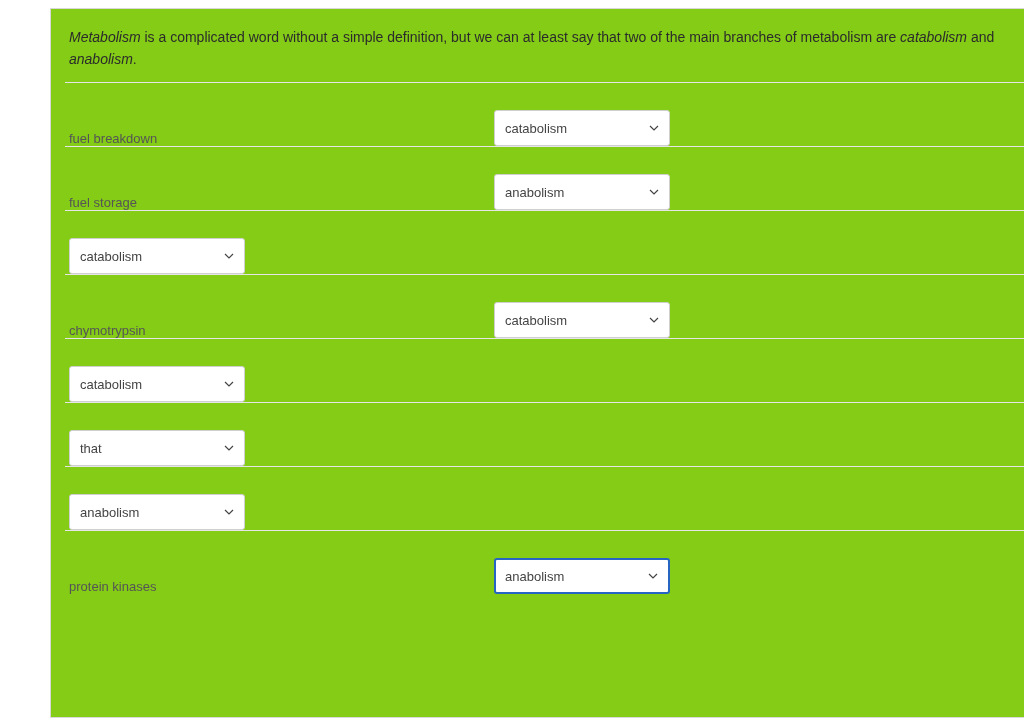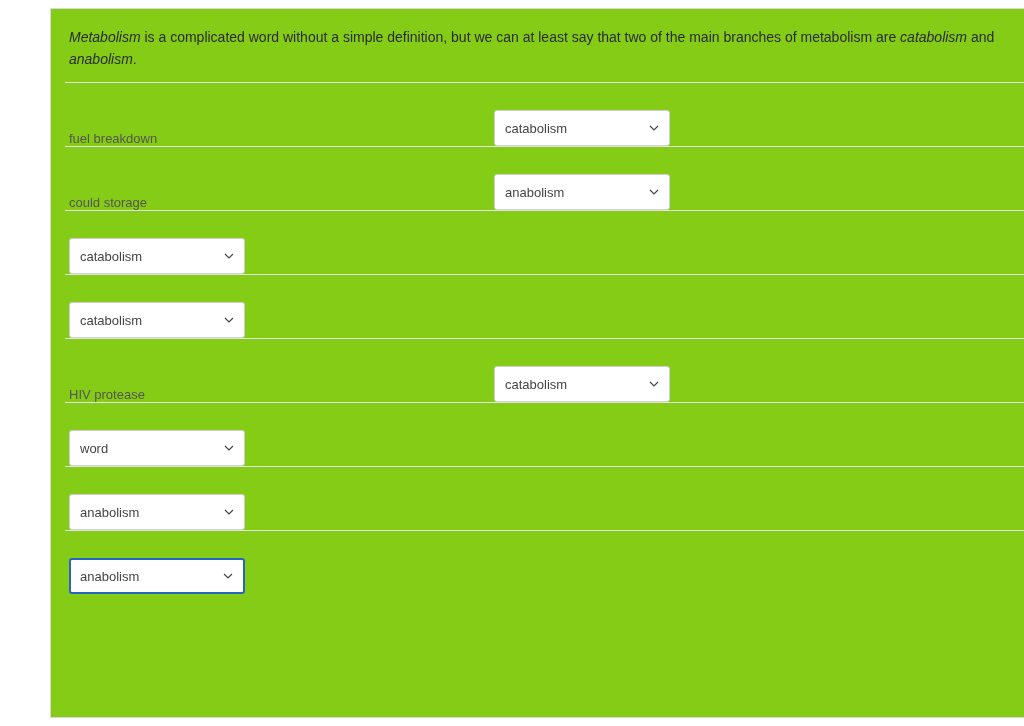--- a/index.html
+++ b/index.html
@@ -104,21 +104,21 @@
               <span>catabolism</span>
               <span class="caret">
                 <svg width="10" height="6" viewBox="0 0 10 6">
                   <path d="M1 1 L5 5 L9 1" fill="none" stroke="#444" stroke-width="1.2"></path>
                 </svg>
               </span>
             </div>
           </div>
         </div>
         <div class="row">
-          <div class="row-label">could storage</div>
+          <div class="row-label">fuel storage</div>
           <div class="row-control">
             <div class="select-wrap">
               <span>anabolism</span>
               <span class="caret">
                 <svg width="10" height="6" viewBox="0 0 10 6">
                   <path d="M1 1 L5 5 L9 1" fill="none" stroke="#444" stroke-width="1.2"></path>
                 </svg>
               </span>
             </div>
           </div>
@@ -129,48 +129,48 @@
               <span>catabolism</span>
               <span class="caret">
                 <svg width="10" height="6" viewBox="0 0 10 6">
                   <path d="M1 1 L5 5 L9 1" fill="none" stroke="#444" stroke-width="1.2"></path>
                 </svg>
               </span>
             </div>
           </div>
         </div>
         <div class="row">
-          <div class="row-control">
-            <div class="select-wrap">
-              <span>catabolism</span>
-              <span class="caret">
-                <svg width="10" height="6" viewBox="0 0 10 6">
-                  <path d="M1 1 L5 5 L9 1" fill="none" stroke="#444" stroke-width="1.2"></path>
-                </svg>
-              </span>
-            </div>
-          </div>
-        </div>
-        <div class="row">
-          <div class="row-label">HIV protease</div>
-          <div class="row-control">
-            <div class="select-wrap">
-              <span>catabolism</span>
-              <span class="caret">
-                <svg width="10" height="6" viewBox="0 0 10 6">
-                  <path d="M1 1 L5 5 L9 1" fill="none" stroke="#444" stroke-width="1.2"></path>
-                </svg>
-              </span>
-            </div>
-          </div>
-        </div>
-        <div class="row">
-          <div class="row-control">
-            <div class="select-wrap">
-              <span>word</span>
+          <div class="row-label">chymotrypsin</div>
+          <div class="row-control">
+            <div class="select-wrap">
+              <span>catabolism</span>
+              <span class="caret">
+                <svg width="10" height="6" viewBox="0 0 10 6">
+                  <path d="M1 1 L5 5 L9 1" fill="none" stroke="#444" stroke-width="1.2"></path>
+                </svg>
+              </span>
+            </div>
+          </div>
+        </div>
+        <div class="row">
+          <div class="row-control">
+            <div class="select-wrap">
+              <span>catabolism</span>
+              <span class="caret">
+                <svg width="10" height="6" viewBox="0 0 10 6">
+                  <path d="M1 1 L5 5 L9 1" fill="none" stroke="#444" stroke-width="1.2"></path>
+                </svg>
+              </span>
+            </div>
+          </div>
+        </div>
+        <div class="row">
+          <div class="row-control">
+            <div class="select-wrap">
+              <span>that</span>
               <span class="caret">
                 <svg width="10" height="6" viewBox="0 0 10 6">
                   <path d="M1 1 L5 5 L9 1" fill="none" stroke="#444" stroke-width="1.2"></path>
                 </svg>
               </span>
             </div>
           </div>
         </div>
         <div class="row">
           <div class="row-control">
@@ -178,20 +178,21 @@
               <span>anabolism</span>
               <span class="caret">
                 <svg width="10" height="6" viewBox="0 0 10 6">
                   <path d="M1 1 L5 5 L9 1" fill="none" stroke="#444" stroke-width="1.2"></path>
                 </svg>
               </span>
             </div>
           </div>
         </div>
         <div class="row">
+          <div class="row-label">protein kinases</div>
           <div class="row-control">
             <div class="select-wrap focused">
               <span>anabolism</span>
               <span class="caret">
                 <svg width="10" height="6" viewBox="0 0 10 6">
                   <path d="M1 1 L5 5 L9 1" fill="none" stroke="#444" stroke-width="1.2"></path>
                 </svg>
               </span>
             </div>
           </div>

